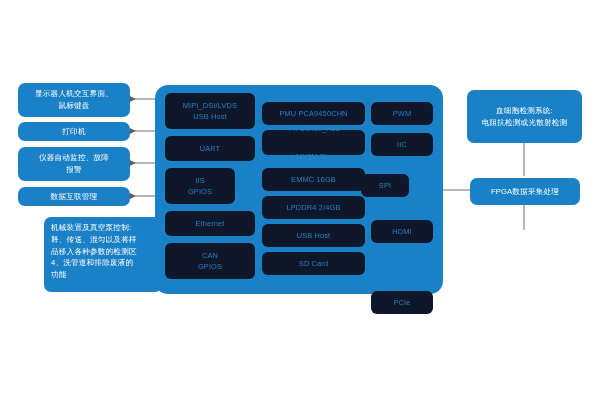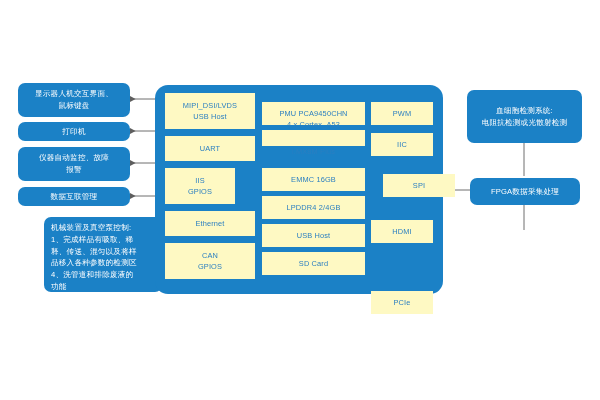--- a/index.html
+++ b/index.html
@@ -50,22 +50,22 @@
     top: 85px;
     width: 288px;
     height: 209px;
     background: #1b81c6;
     border-radius: 13px;
   }
 
   
   .pill {
     position: absolute;
-    background: #fef9c3;
-    border-radius: 0;
+    background: #0f172a;
+    border-radius: 6px;
     color: #2a7fc1;
     display: flex;
     flex-direction: column;
     align-items: center;
     justify-content: center;
     text-align: center;
     box-sizing: border-box;
     font-size: 7.4px;
     line-height: 1.5;
     letter-spacing: .15px;
@@ -124,21 +124,20 @@
     <span class="ln">仪器自动监控、故障</span>
     <span class="ln">报警</span>
   </div>
 
   <div class="bluebox" id="lb3" style="left:18px; top:187px; width:112px; height:19px;">
     <span class="ln">数据互联管理</span>
   </div>
 
   <div class="bluebox left-aligned" id="lb4" style="left:12px; top:217px; width:118px; height:75px; justify-content:flex-start; padding-top:5px;margin-left:32px;">
     <span class="ln">机械装置及真空泵控制:</span>
-    <span class="ln">1、完成样品有吸取、稀</span>
     <span class="ln">释、传送、混匀以及将样</span>
     <span class="ln">品移入各种参数的检测区</span>
     <span class="ln">4、洗管道和排除废液的</span>
     <span class="ln">功能</span>
   </div>
 
   <div class="bluebox" id="rb0" style="left:467px; top:90px; width:115px; height:53px;">
     <span class="ln">血细胞检测系统:</span>
     <span class="ln">电阻抗检测或光散射检测</span>
   </div>
@@ -170,21 +169,21 @@
 
     <div class="pill" style="left:10px; top:158px; width:90px; height:36px;">
       <span class="ln">CAN</span>
       <span class="ln">GPIOS</span>
     </div>
 
     <div class="pill" style="left:107px; top:17px; width:103px; height:23px;">
       <span class="ln">PMU PCA9450CHN</span>
     </div>
 
-    <div class="pill" style="left:107px; top:45px; width:103px; height:16px;gap:16px;">
+    <div class="pill" style="left:107px; top:45px; width:103px; height:25px;gap:16px;">
       <span class="ln">4 x Cortex_A53</span>
       <span class="ln">i.MX8M Plus</span>
     </div>
 
     <div class="pill" style="left:107px; top:83px; width:103px; height:23px;">
       <span class="ln">EMMC 16GB</span>
     </div>
 
     <div class="pill" style="left:107px; top:111px; width:103px; height:23px;">
       <span class="ln">LPDDR4 2/4GB</span>
@@ -199,21 +198,21 @@
     </div>
 
     <div class="pill" style="left:216px; top:17px; width:62px; height:23px;">
       <span class="ln">PWM</span>
     </div>
 
     <div class="pill" style="left:216px; top:48px; width:62px; height:23px;">
       <span class="ln">IIC</span>
     </div>
 
-    <div class="pill" style="left:228px; top:89px; width:72px; height:23px;">
+    <div class="pill" style="left:206px; top:89px; width:48px; height:23px;">
       <span class="ln">SPI</span>
     </div>
 
     <div class="pill" style="left:216px; top:135px; width:62px; height:23px;">
       <span class="ln">HDMI</span>
     </div>
 
     <div class="pill" style="left:216px; top:166px; width:62px; height:23px;margin-top:40px;">
       <span class="ln">PCIe</span>
     </div>

